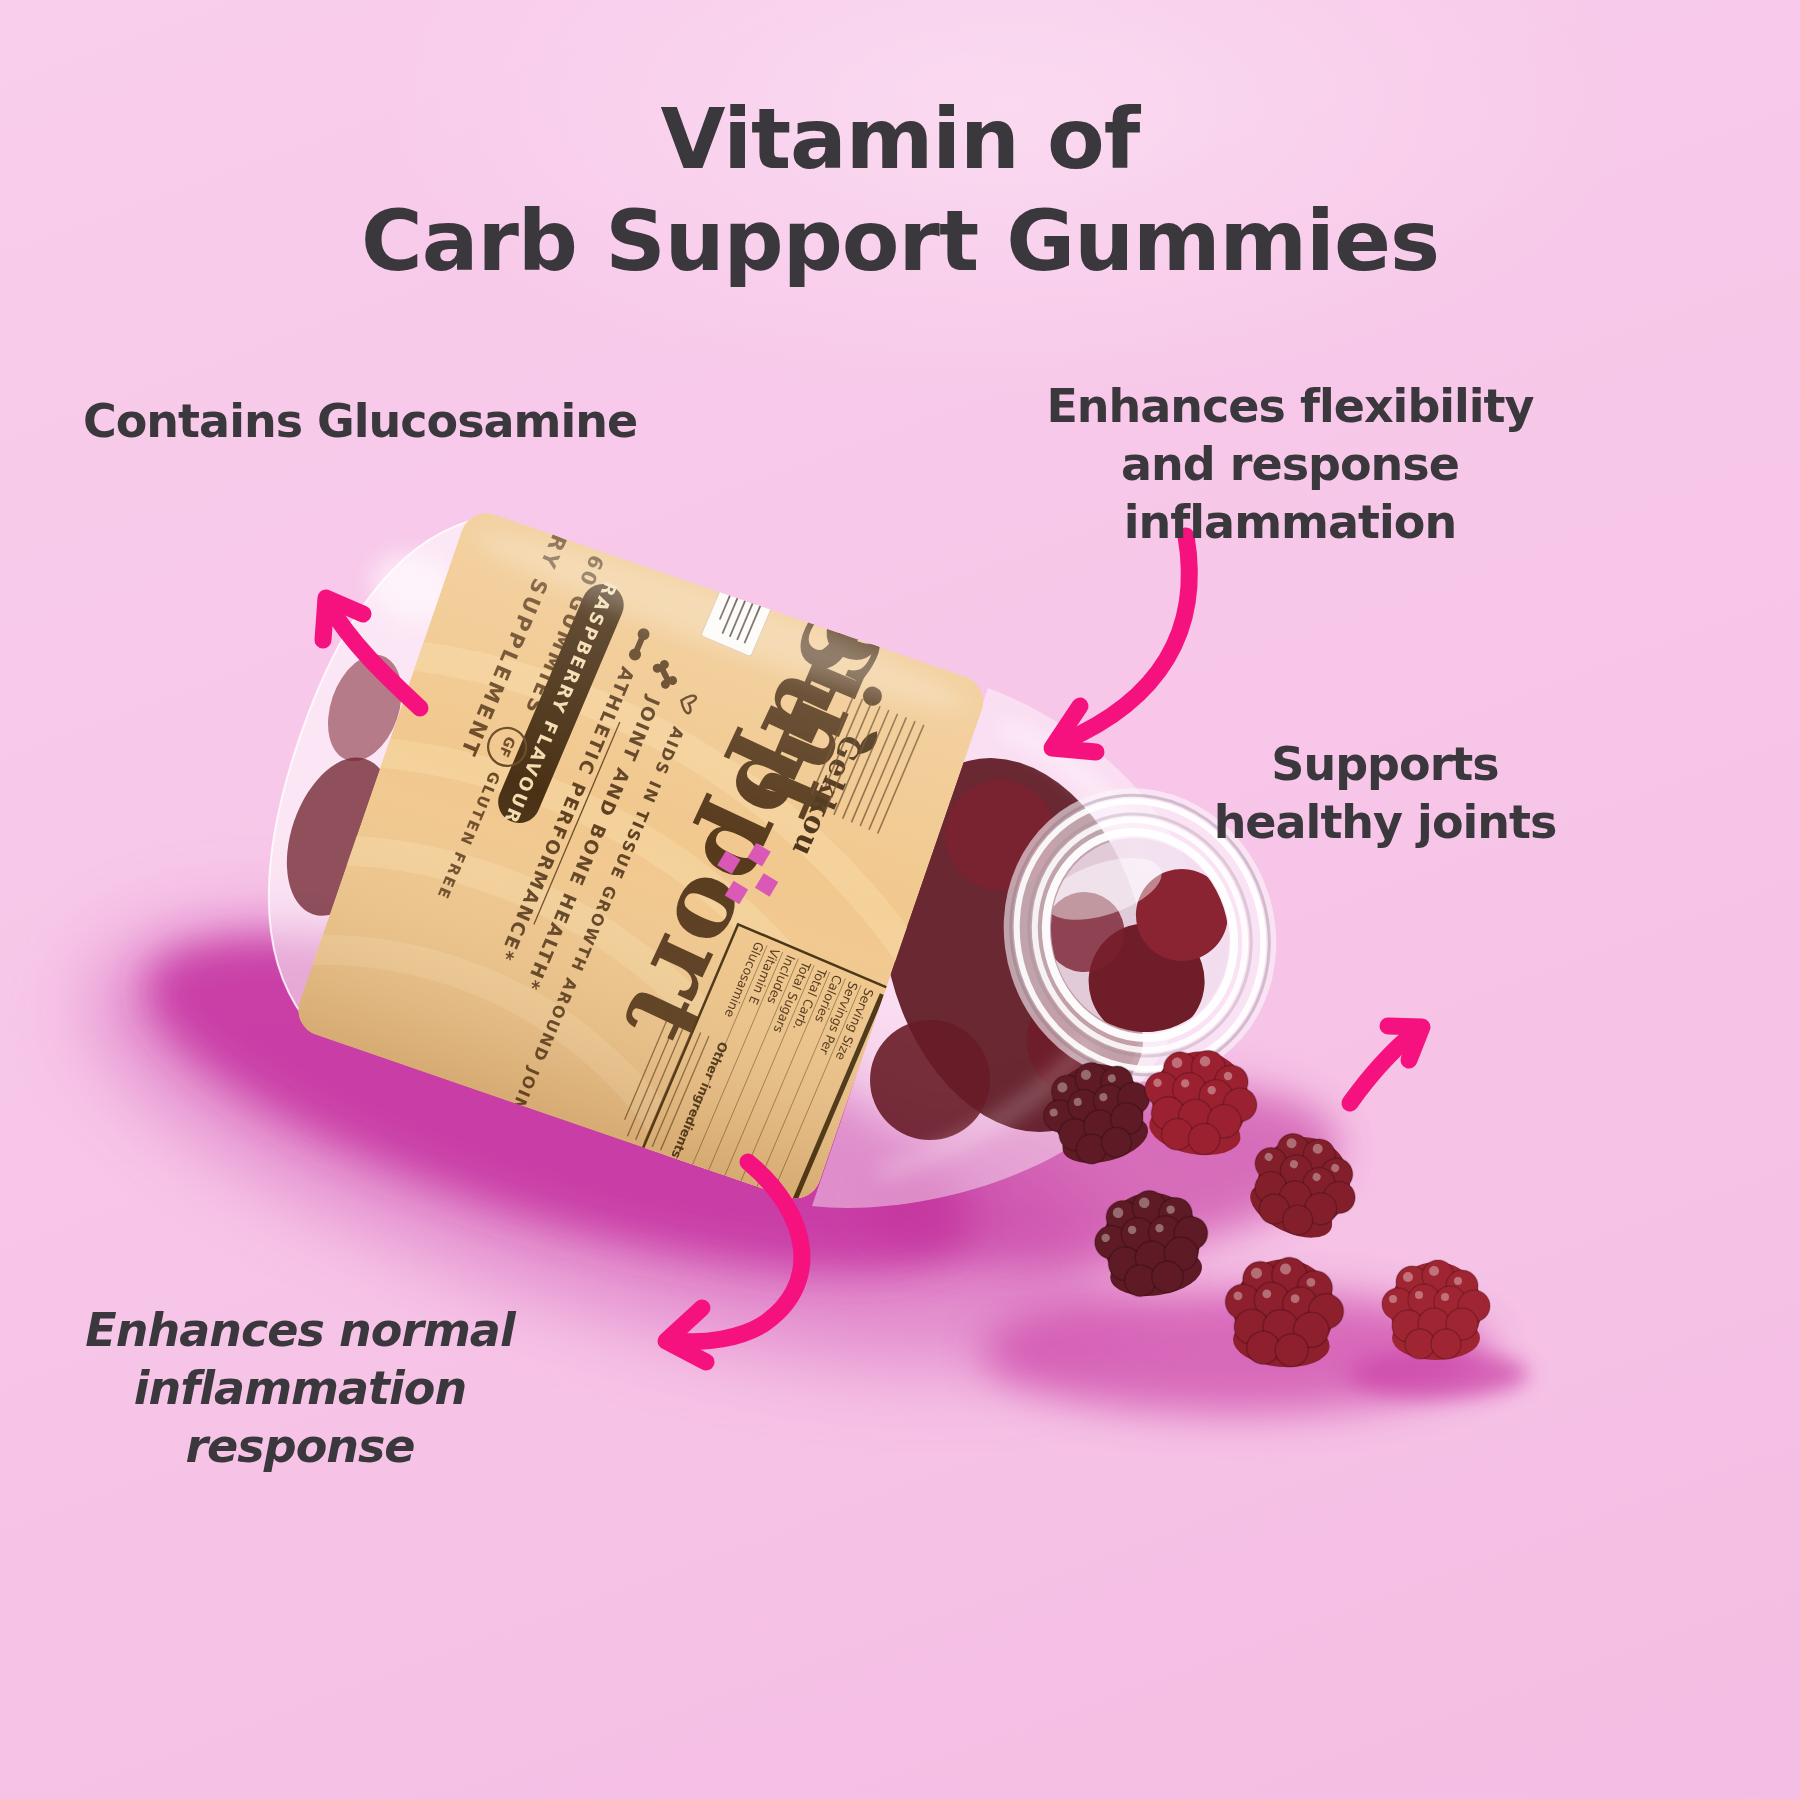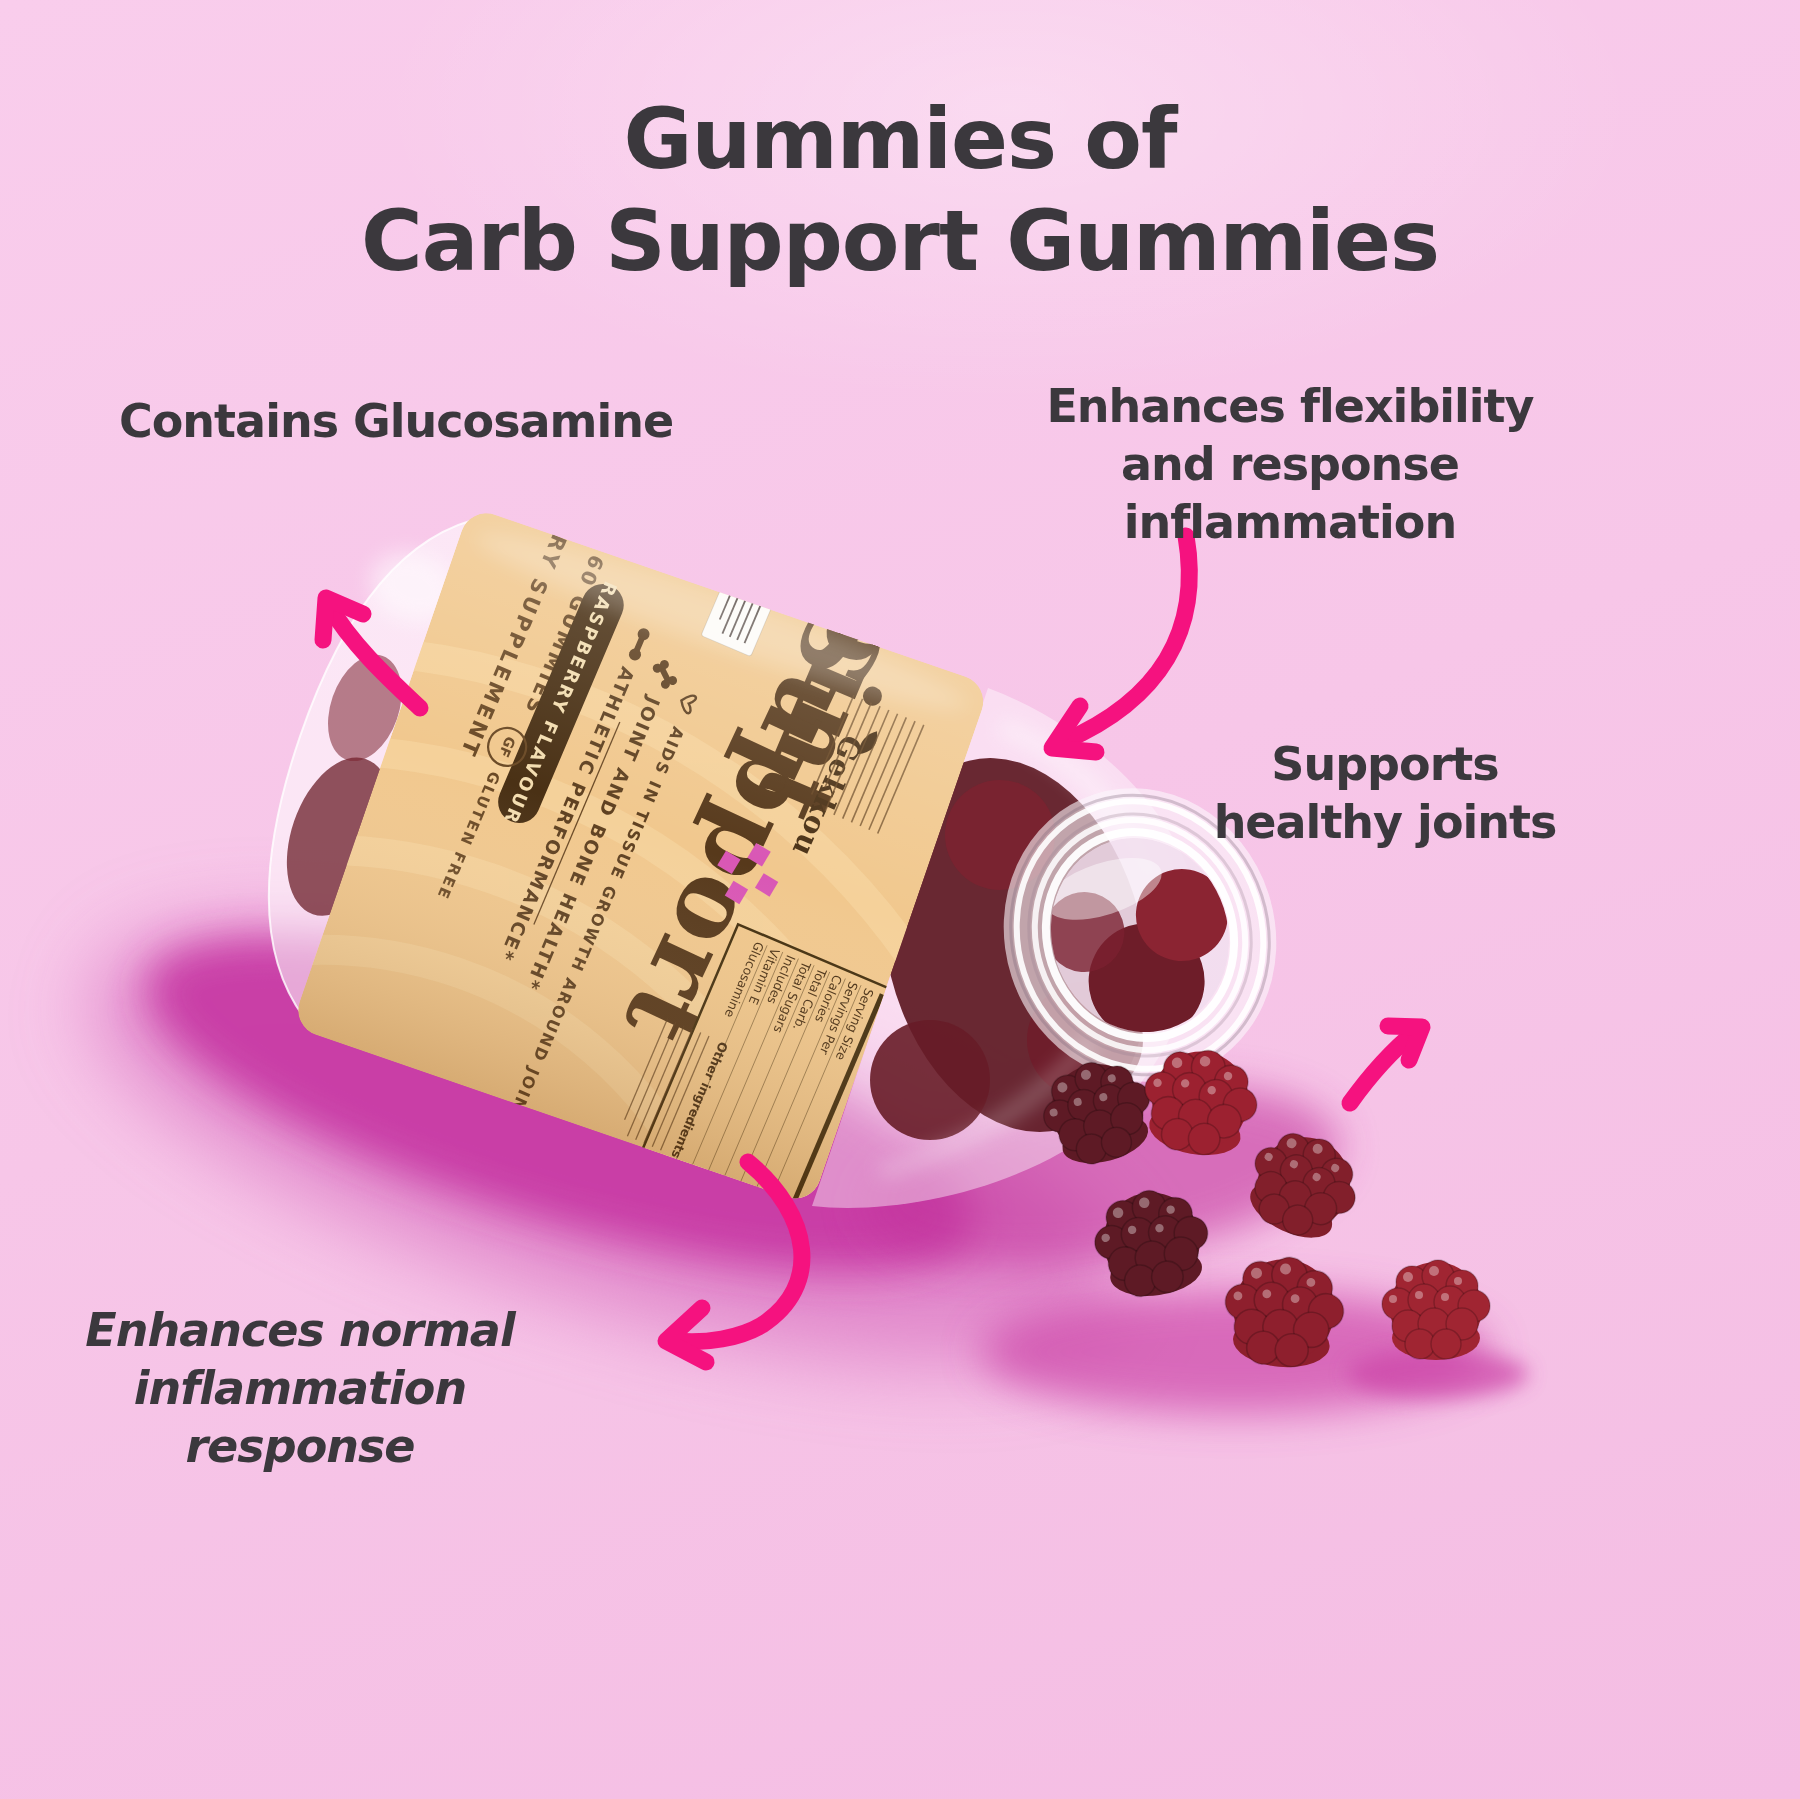--- a/index.html
+++ b/index.html
@@ -4,21 +4,21 @@
 <style>
   html,body{margin:0;padding:0;}
   .stage{position:relative;width:1800px;height:1799px;overflow:hidden;
     font-family:"DejaVu Sans","Liberation Sans",sans-serif;
     background:linear-gradient(160deg,#f9cdec 0%,#f7c6e8 48%,#f4bde3 100%);}
   .glow{position:absolute;inset:0;
     background:radial-gradient(ellipse 900px 420px at 56% 6%,rgba(255,255,255,.30),rgba(255,255,255,0) 70%);}
   .scene{position:absolute;left:0;top:0;}
   .txt{position:absolute;color:#3b383d;font-weight:700;letter-spacing:-1px;}
   .title{left:0;right:0;top:88px;text-align:center;font-size:84px;line-height:1.22;}
-  .c-glu{left:83px;top:394px;font-size:46px;margin-left:36px;}
+  .c-glu{left:83px;top:394px;font-size:46px;}
   .c-flex{left:1030px;top:378px;width:520px;text-align:center;font-size:46px;line-height:1.26;}
   .c-joints{left:1200px;top:736px;width:370px;text-align:center;font-size:46px;line-height:1.26;}
   .c-infl{left:18px;top:1302px;width:564px;text-align:center;font-size:46px;line-height:1.26;font-style:italic;}
 </style>
 </head>
 <body>
 
 <div class="stage">
   <div class="glow"></div>
 
@@ -275,21 +275,21 @@
         <path d="M1388 1026 L1422 1027 L1409 1060"></path>
       </g>
       <g>
         <path d="M748 1162 C 812 1215 822 1286 762 1325 C 740 1338 706 1344 676 1341"></path>
         <path d="M702 1308 L666 1341 L706 1362"></path>
       </g>
     </g>
   </svg>
 
   <div class="txt title">
-    <div>Gummies of</div>
+    <div>Vitamin of</div>
     <div>Carb Support Gummies</div>
   </div>
 
   <div class="txt c-glu">Contains Glucosamine</div>
 
   <div class="txt c-flex">
     <div>Enhances flexibility</div>
     <div>and response</div>
     <div>inflammation</div>
   </div>

